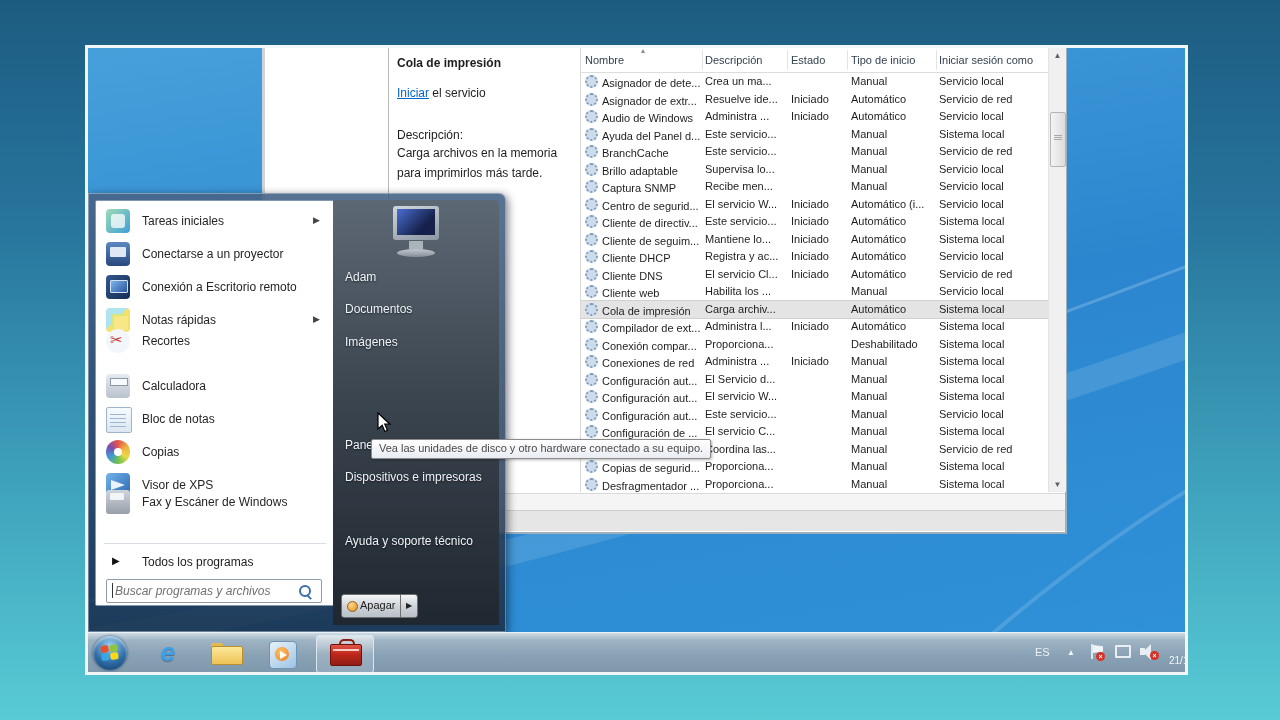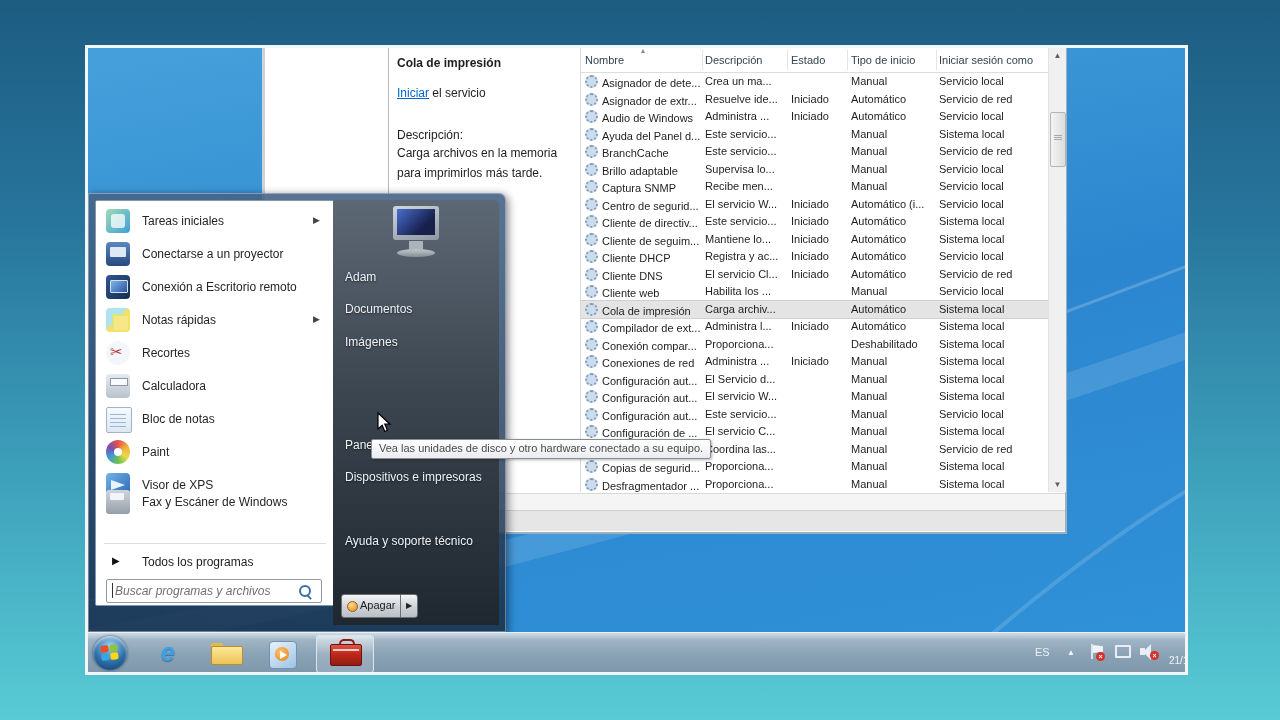--- a/index.html
+++ b/index.html
@@ -410,35 +410,35 @@
         </div>
       <div class="mitem" style="top:70px">
           <span class="ic ic-rdp"></span>
           <span class="lbl">Conexión a Escritorio remoto</span>
         </div>
       <div class="mitem" style="top:103px">
           <span class="ic ic-notes"></span>
           <span class="lbl">Notas rápidas</span>
           <span class="sub">▶</span>
         </div>
-      <div class="mitem" style="top:136px">
+      <div class="mitem" style="top:124px">
           <span class="ic ic-snip"></span>
           <span class="lbl">Recortes</span>
         </div>
       <div class="mitem" style="top:169px">
           <span class="ic ic-calc"></span>
           <span class="lbl">Calculadora</span>
         </div>
       <div class="mitem" style="top:202px">
           <span class="ic ic-note"></span>
           <span class="lbl">Bloc de notas</span>
         </div>
       <div class="mitem" style="top:235px">
           <span class="ic ic-paint"></span>
-          <span class="lbl">Paint</span>
+          <span class="lbl">Copias</span>
         </div>
       <div class="mitem" style="top:268px">
           <span class="ic ic-xps"></span>
           <span class="lbl">Visor de XPS</span>
         </div>
       <div class="mitem" style="top:285px">
           <span class="ic ic-fax"></span>
           <span class="lbl">Fax y Escáner de Windows</span>
         </div>
       <div class="msep"></div>

